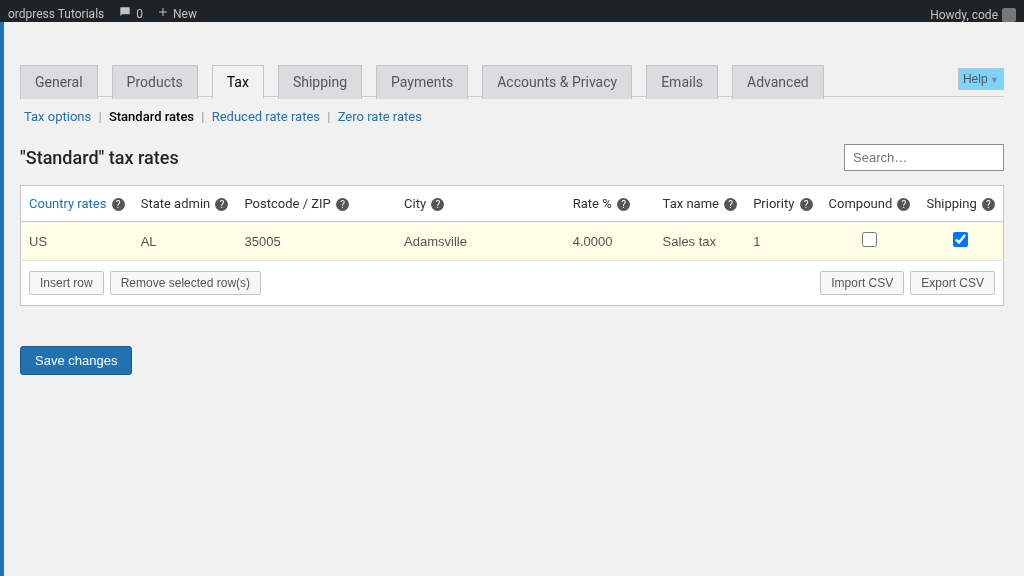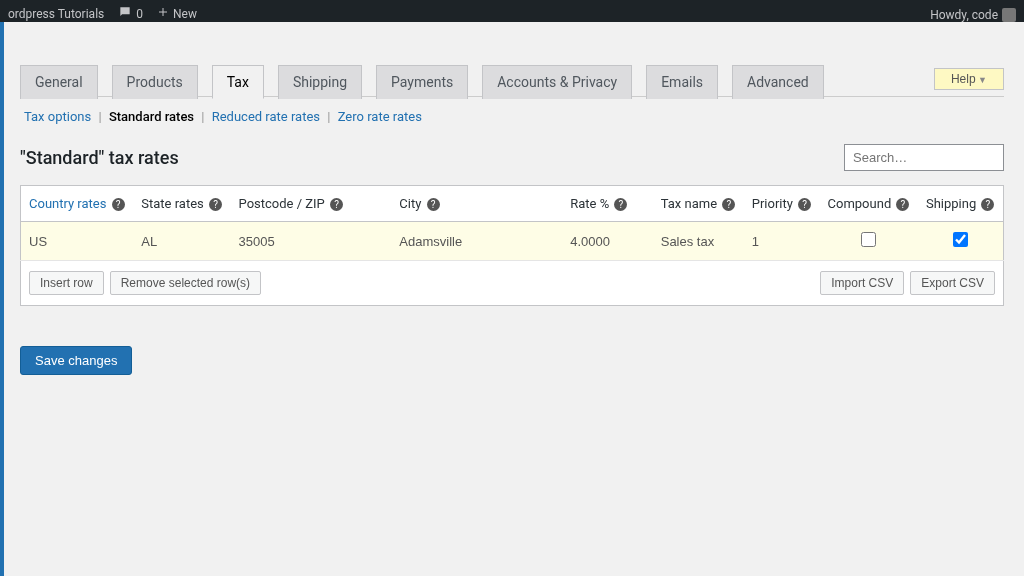--- a/index.html
+++ b/index.html
@@ -32,22 +32,22 @@
     background: #2271b1;
   }
   .content {
     padding: 0 20px 20px 20px;
     position: relative;
   }
   .help-btn {
     position: absolute;
     right: 20px; top: 6px;
     border: 1px solid #c3c4c7;
-    background: #fef9c3;
-    padding: 3px 16px;
+    background: #7dd3fc;
+    padding: 3px 4px;
     font-size: 12px;
     color: #555;
     cursor: pointer;
   }
   .help-btn::after { content: " ▼"; font-size: 9px; color:#888; }
 
   .nav-tabs {
     display: flex;
     margin-top: 40px;
     border-bottom: 1px solid #ccc;
@@ -226,21 +226,21 @@
 
   <div class="title-row">
     <h2 class="page-title">"Standard" tax rates</h2>
     <input class="search-box" placeholder="Search…" style="">
   </div>
 
   <table class="rates">
     <thead>
       <tr>
         <th style="width:100px"><a href="#">Country rates</a> <span class="hint">?</span></th>
-        <th style="width:90px"><span>State rates</span> <span class="hint">?</span></th>
+        <th style="width:90px"><span>State admin</span> <span class="hint">?</span></th>
         <th style="width:160px"><span>Postcode / ZIP</span> <span class="hint">?</span></th>
         <th style="width:170px"><span>City</span> <span class="hint">?</span></th>
         <th style="width:90px"><span>Rate %</span> <span class="hint">?</span></th>
         <th style="width:90px"><span>Tax name</span> <span class="hint">?</span></th>
         <th style="width:70px"><span>Priority</span> <span class="hint">?</span></th>
         <th style="width:90px"><span>Compound</span> <span class="hint">?</span></th>
         <th style="width:80px"><span>Shipping</span> <span class="hint">?</span></th>
       </tr>
     </thead>
     <tbody class="data-row">

